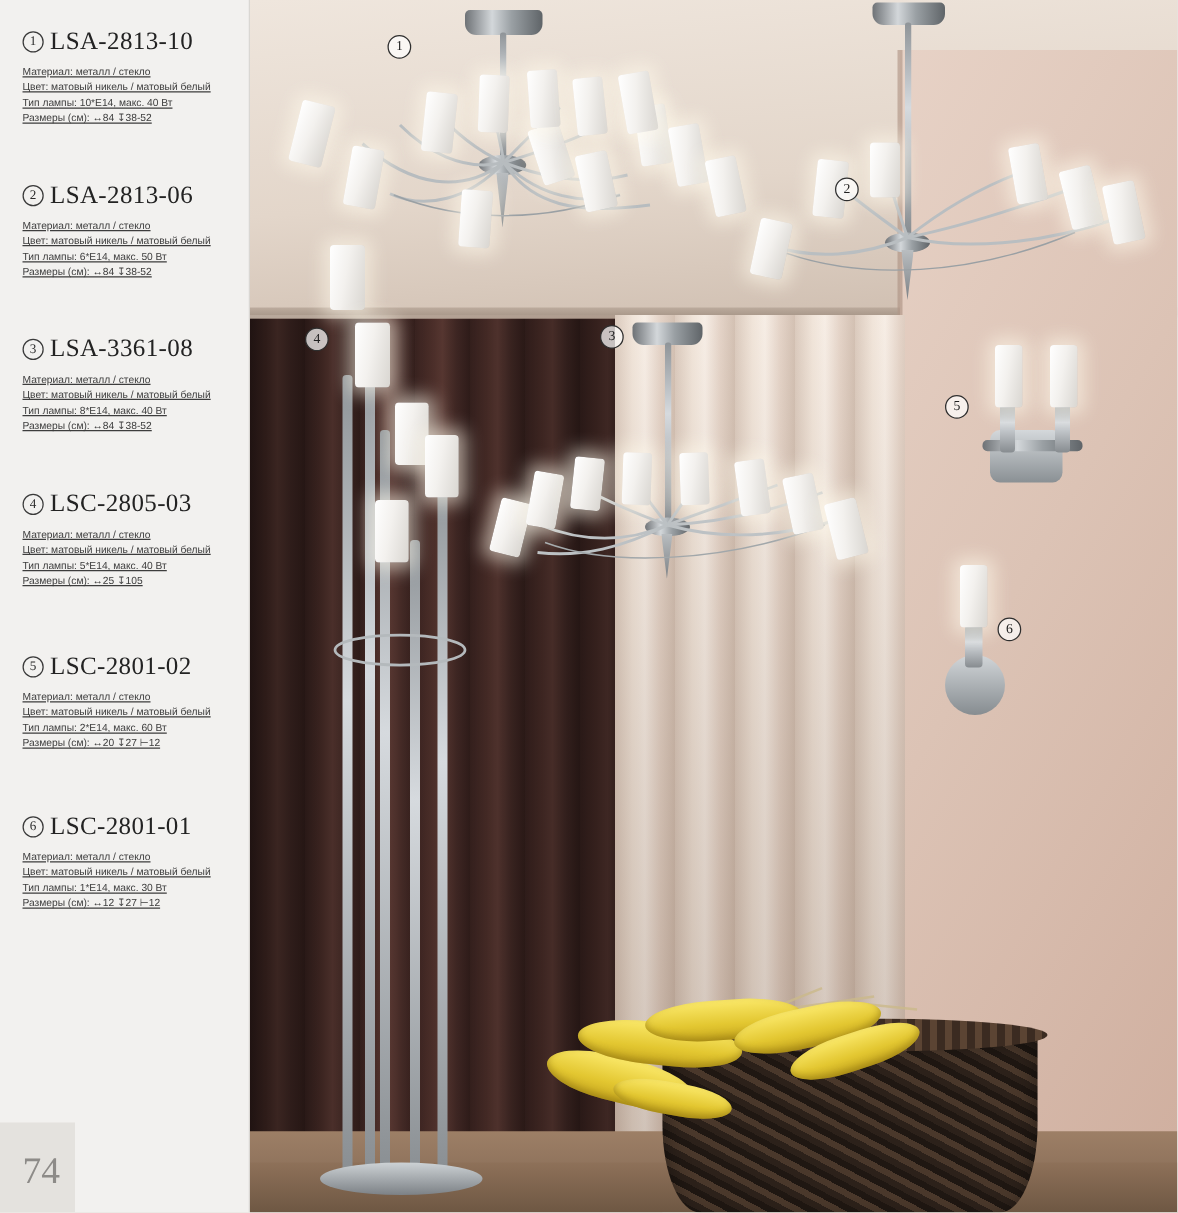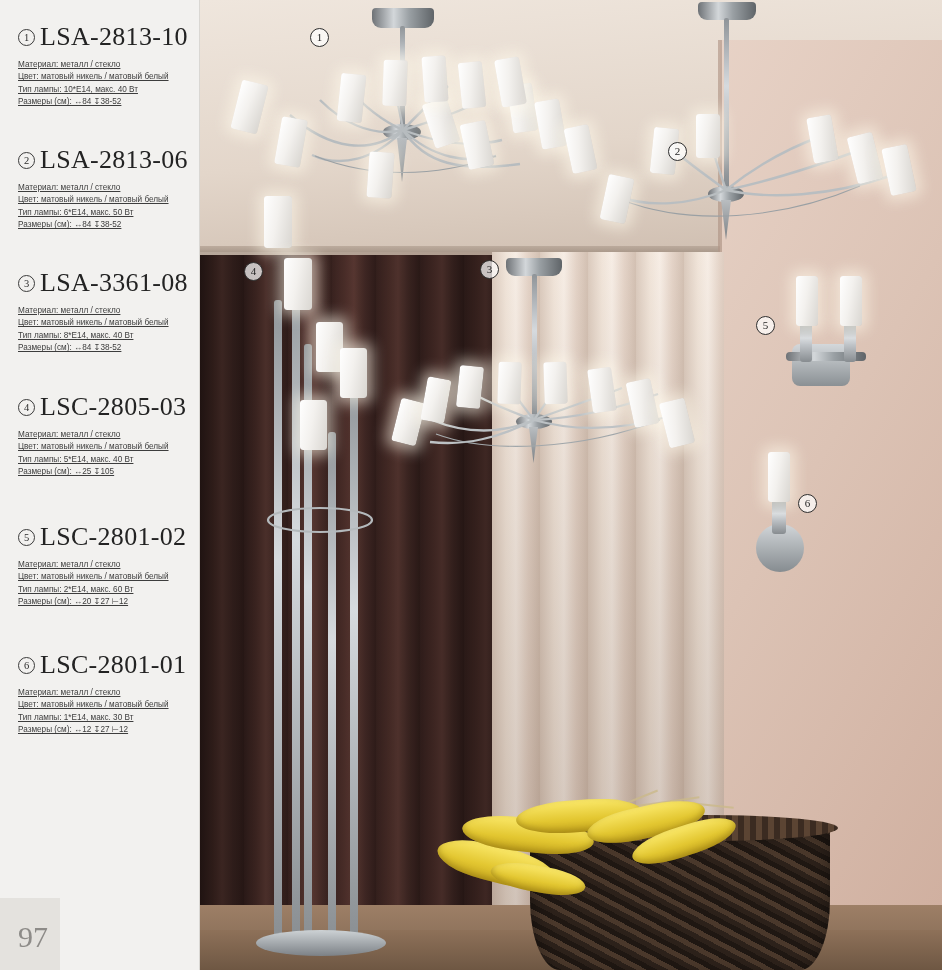--- a/index.html
+++ b/index.html
@@ -19,21 +19,21 @@
   }
   .entry{position:absolute;left:0;width:200px;padding:0 10px 0 18px;box-sizing:border-box;}
   .entry-head{display:flex;align-items:center;gap:5px;}
   .num-circle{
     display:inline-block;width:15px;height:15px;border:1px solid #3a3a3a;border-radius:50%;
     font-size:10.5px;line-height:15px;text-align:center;color:#2b2b2b;
     font-family:"Liberation Serif",serif;flex:0 0 auto;
   }
   .code{
     font-family:"Liberation Serif",serif;
-    font-size:26px;color:#232323;letter-spacing:.3px;white-space:nowrap;
+    font-size:20px;color:#232323;letter-spacing:.3px;white-space:nowrap;
   }
   .specs{margin-top:7px;}
   .specs div{
     font-size:8.2px;color:#4a4a4a;line-height:1.52;white-space:nowrap;
   }
   .specs .lbl{color:#3d3d3d;text-decoration:underline;}
 
   .pagenum{
     position:absolute;left:18px;bottom:16px;
     font-family:"Liberation Serif",serif;
@@ -223,21 +223,21 @@
       </div>
       <div class="specs">
         <div class="lbl">Материал: металл / стекло</div>
         <div class="lbl">Цвет: матовый никель / матовый белый</div>
         <div class="lbl">Тип лампы: 1*E14, макс. 30 Вт</div>
         <div class="lbl">Размеры (см): ↔12  ↧27  ⊢12</div>
       </div>
     </div>
 
     <div class="page-tab"></div>
-    <div class="pagenum">97</div>
+    <div class="pagenum">74</div>
   </div>
 
   <div class="photo">
 
     <div class="ceiling"></div>
     <div class="ceiling-edge"></div>
     <div class="wall-left"></div>
     <div class="wall-right"></div>
     <div class="wall-right-corner"></div>
     <div class="curtain-dark"></div>

